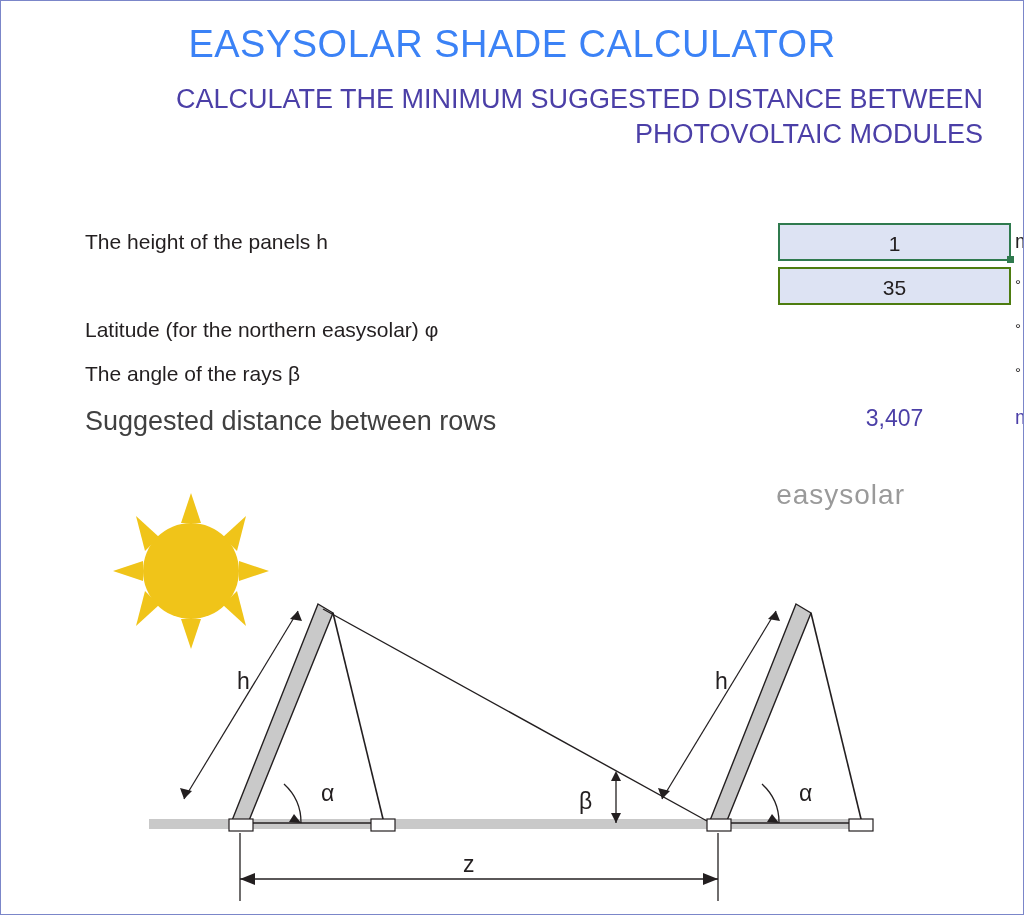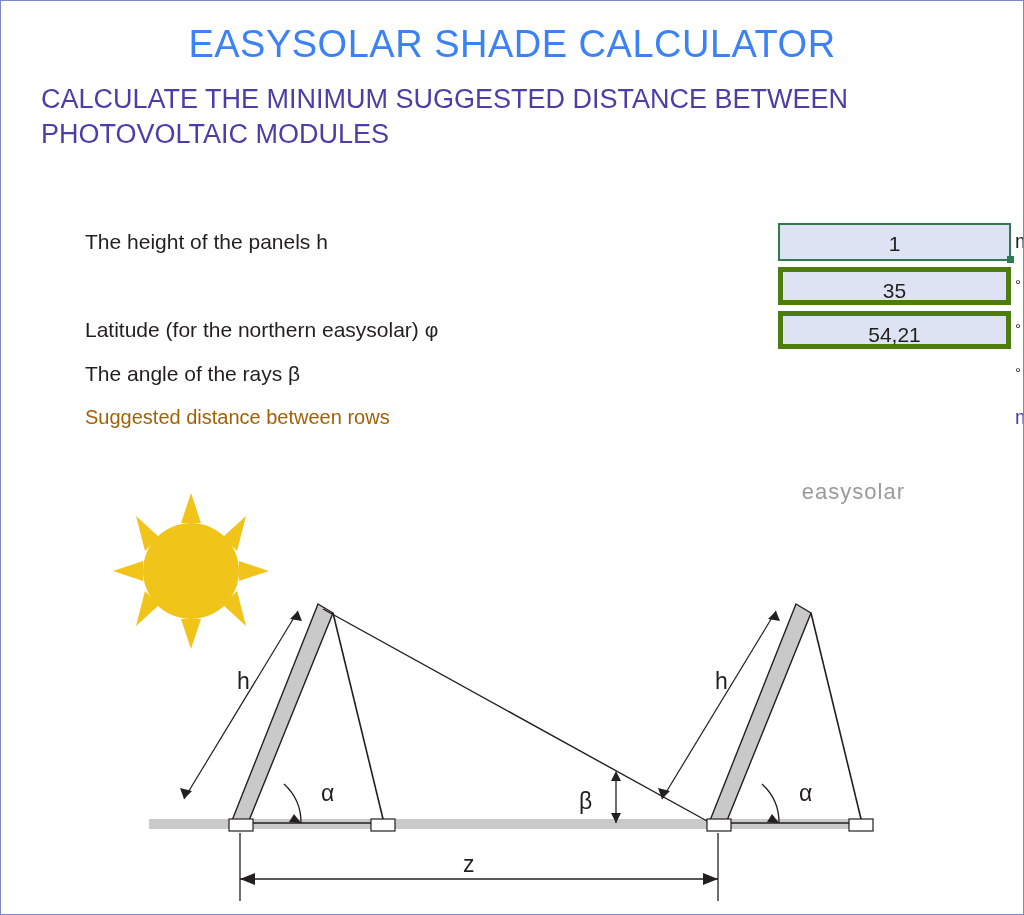--- a/index.html
+++ b/index.html
@@ -21,21 +21,21 @@
   }
   .title {
     text-align: center;
     color: #3b82f6;
     font-size: 38px;
     letter-spacing: 0.5px;
     margin: 22px 0 0 0;
     font-weight: normal;
   }
   .subtitle {
-    text-align: left;
+    text-align: right;
     color: #4b3fa7;
     font-size: 27px;
     line-height: 1.28;
     margin: 16px 40px 0 40px;
     font-weight: normal;
   }
   
   .form {
     position: absolute;
     top: 222px;
@@ -66,21 +66,21 @@
     font-size: 21px;
     color: #231f20;
     box-sizing: border-box;
   }
   .row .value-cell.input-h {
     background: #dde3f3;
     border: 2px solid #2f7a4e;
   }
   .row .value-cell.input-blue {
     background: #dde3f3;
-    border: 5px solid #4d7c0f;
+    border: 2px solid #4d7c0f;
   }
   .row .value-cell.plain {
     background: transparent;
     border: none;
   }
   .row .unit {
     position: absolute;
     left: 974px;
     top: 7px;
     font-size: 20px;
@@ -94,37 +94,37 @@
   .handle {
     position: absolute;
     width: 7px;
     height: 7px;
     background: #2f7a4e;
     left: 966px;
     top: 33px;
   }
   
   .row.result .label {
-    color: #a16207;
-    font-size: 20px;
+    color: #404040;
+    font-size: 27px;
   }
   .row.result .value-cell {
     color: #4b3fa7;
     font-size: 23px;
   }
   .row.result .unit {
     color: #4b3fa7;
     font-size: 20px;
   }
   
   .brand {
     position: absolute;
     right: 118px;
     top: 478px;
-    font-size: 22px;
+    font-size: 28px;
     color: #9a9a9a;
     letter-spacing: 1px;
   }
   
   .diagram {
     position: absolute;
     left: 0;
     top: 460px;
     width: 1024px;
     height: 455px;
@@ -147,31 +147,31 @@
       <span class="unit">m</span>
     </div>
 
     <div class="row">
       <div class="value-cell input-blue">35</div>
       <span class="unit deg">°</span>
     </div>
 
     <div class="row">
       <span class="label">Latitude (for the northern easysolar) φ</span>
-      <div class="value-cell input-blue">54,21</div>
       <span class="unit deg">°</span>
     </div>
 
     <div class="row">
       <span class="label">The angle of the rays β</span>
       <span class="unit deg">°</span>
     </div>
 
     <div class="row result">
       <span class="label">Suggested distance between rows</span>
+      <div class="value-cell plain">3,407</div>
       <span class="unit">m</span>
     </div>
 
   </div>
 
   <div class="brand">easysolar</div>
 
   <div class="diagram">
     <svg width="1024" height="455" viewBox="0 0 1024 455" xmlns="http://www.w3.org/2000/svg">
 

